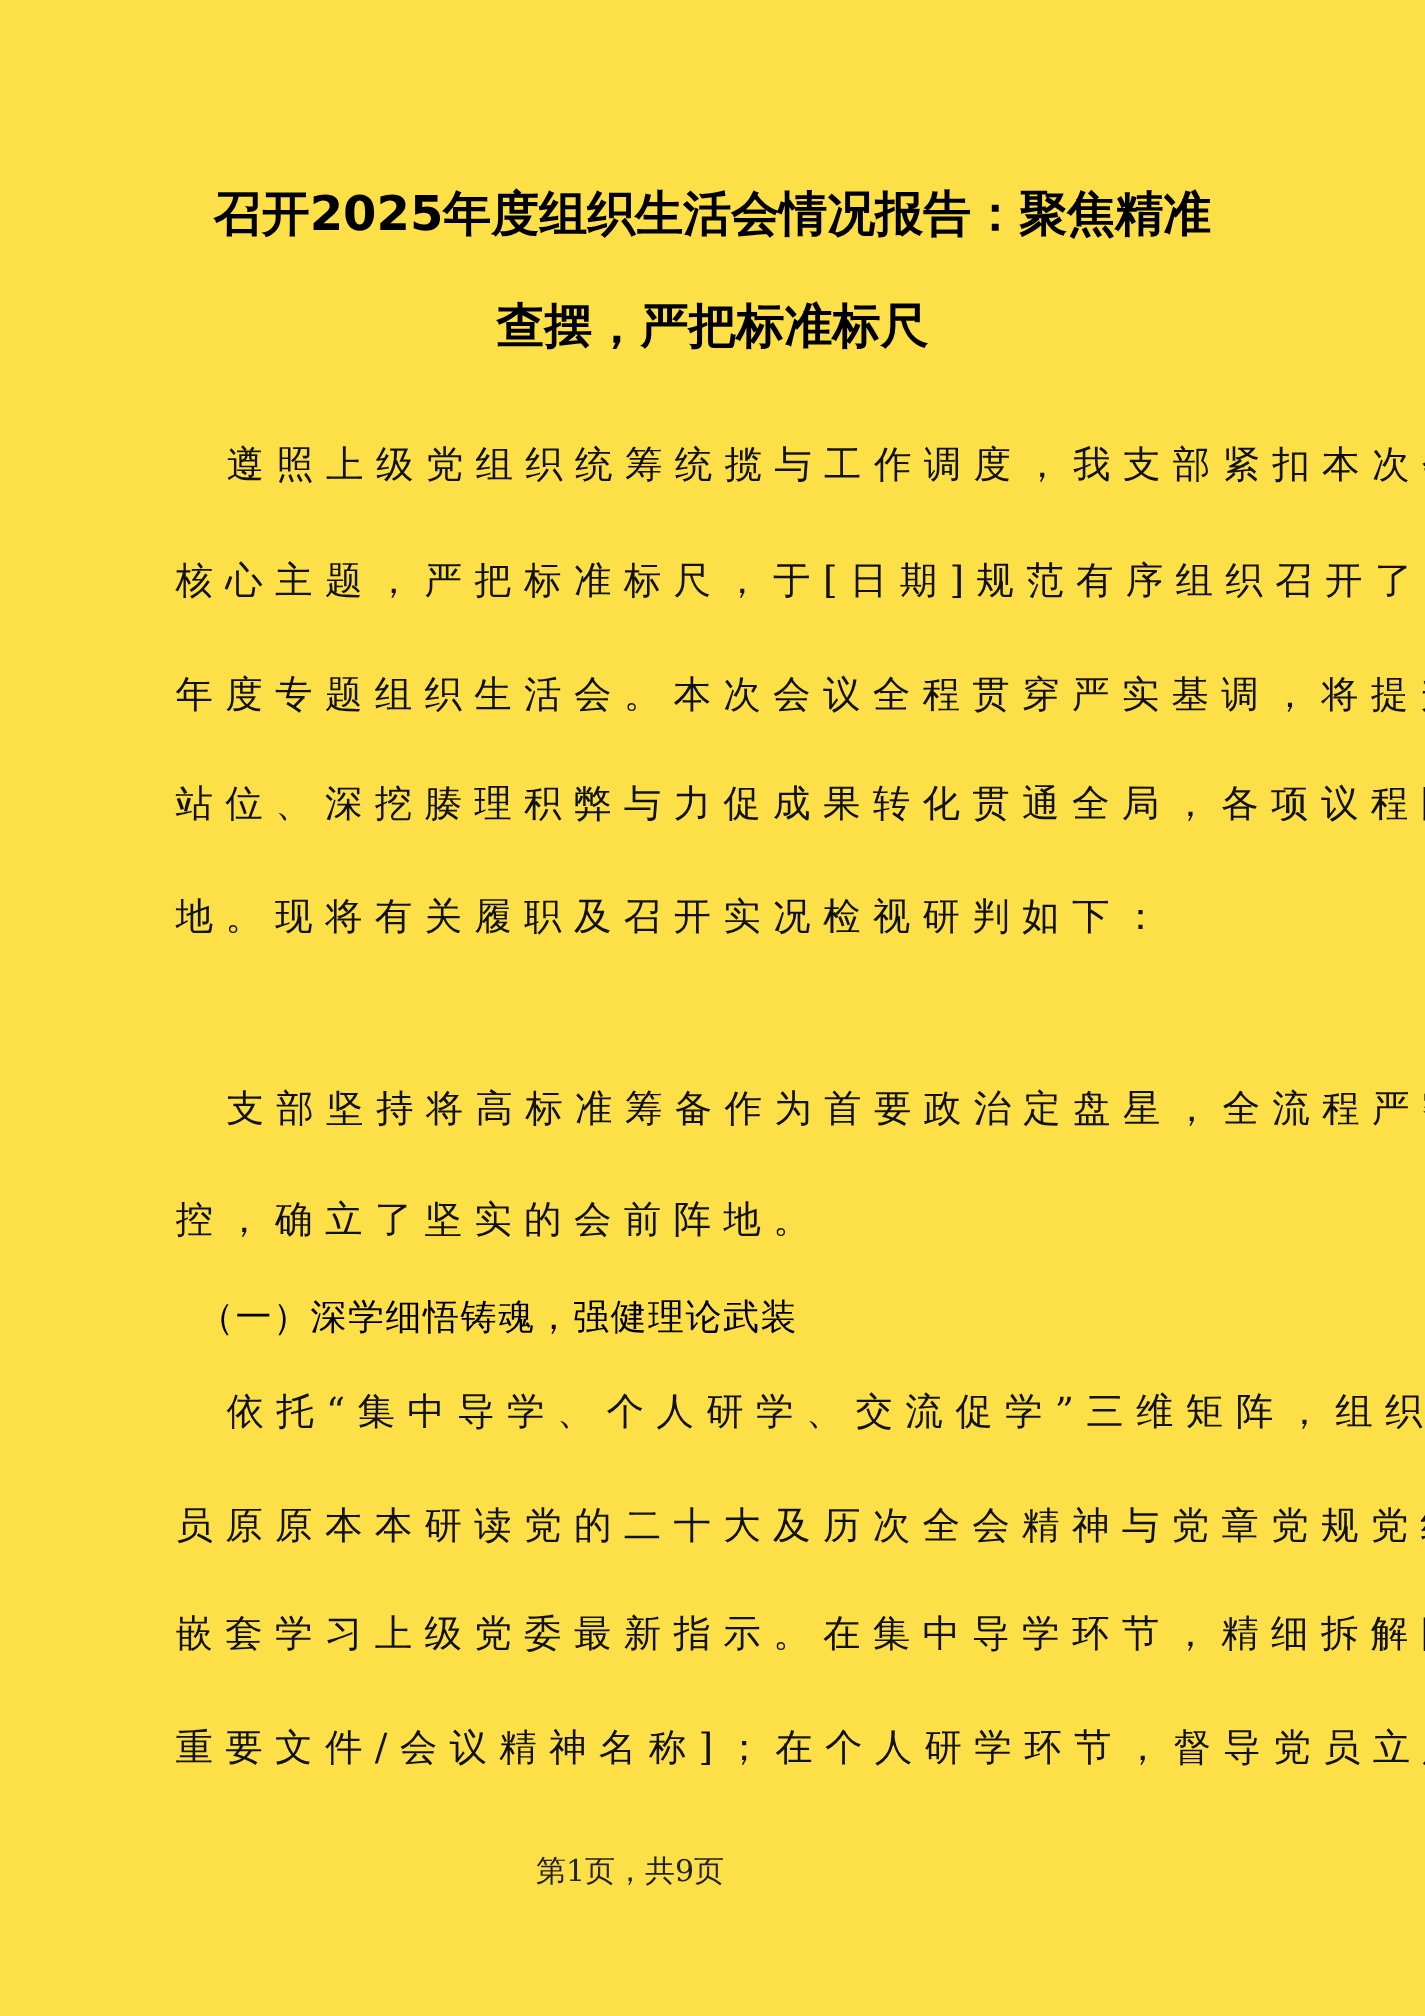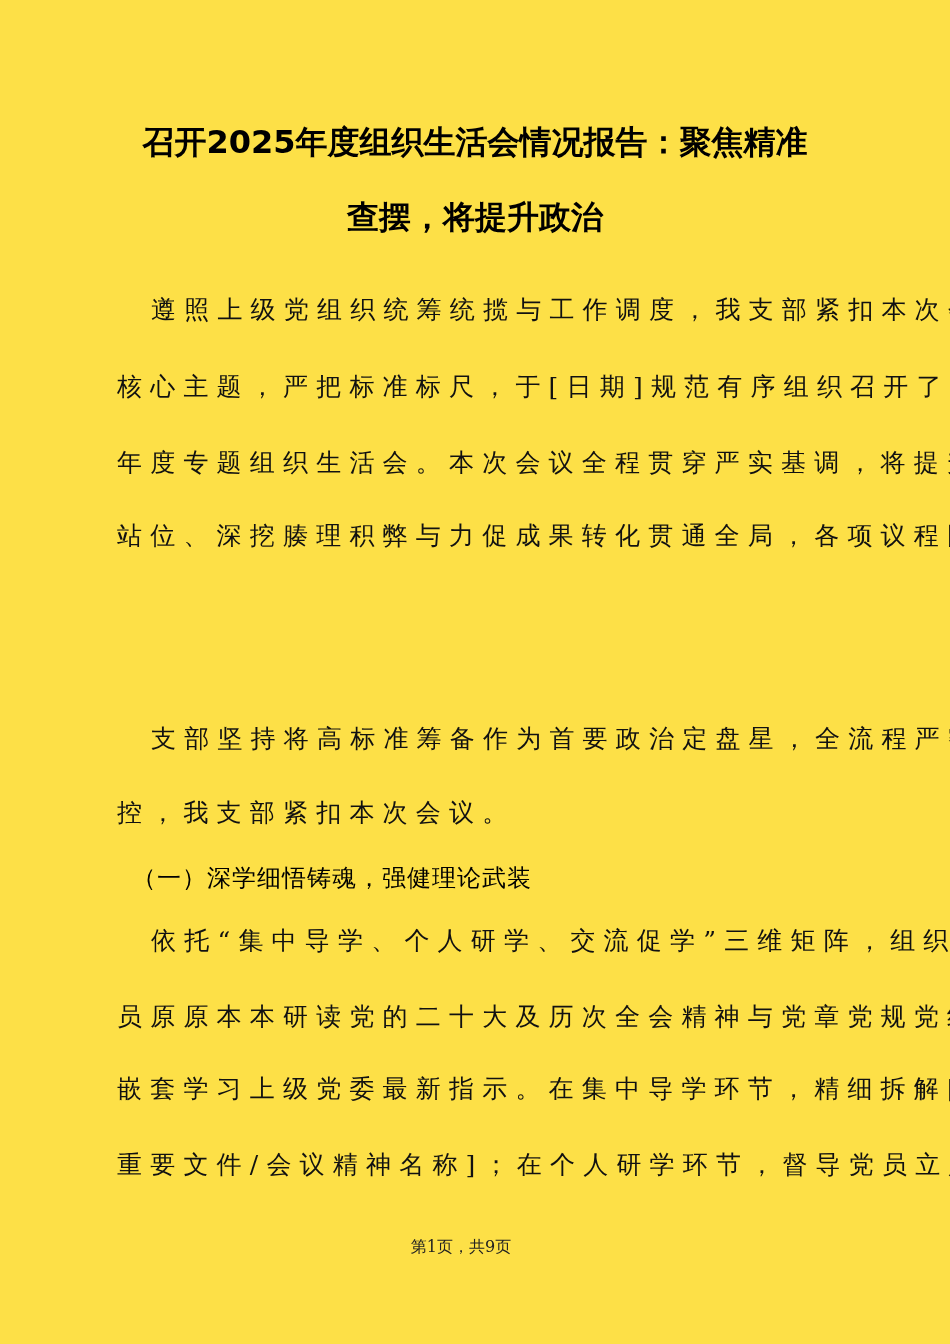--- a/index.html
+++ b/index.html
@@ -60,42 +60,42 @@
     .heading.h1 { left: 151px; font-weight: normal; -webkit-text-stroke: 0.4px #000; }
     .heading.h2 { left: 132px; font-weight: normal; }
 
     .footer {
       position: absolute;
       left: 0;
       width: 840px;
       top: 1236px;
       text-align: center;
       font-family: "DejaVu Serif", "Liberation Serif", serif;
-      font-size: 16px;
+      font-size: 20px;
       line-height: 22px;
       color: #222222;
-      padding-left: 41px;
     }
   </style>
 </head>
 <body>
 
 <div class="page">
 
   <div class="title l1">召开2025年度组织生活会情况报告：聚焦精准</div>
-  <div class="title l2">查摆，将提升政治</div>
+  <div class="title l2">查摆，严把标准标尺</div>
 
   <div class="line indent" style="top:293px;">遵照上级党组织统筹统揽与工作调度，我支部紧扣本次会议</div>
   <div class="line" style="top:370px;">核心主题，严把标准标尺，于[日期]规范有序组织召开了2025</div>
   <div class="line" style="top:446px;">年度专题组织生活会。本次会议全程贯穿严实基调，将提升政治</div>
   <div class="line" style="top:519px;">站位、深挖腠理积弊与力促成果转化贯通全局，各项议程圆满落</div>
+  <div class="line" style="top:594px;">地。现将有关履职及召开实况检视研判如下：</div>
 
 
   <div class="line indent" style="top:722px;">支部坚持将高标准筹备作为首要政治定盘星，全流程严密把</div>
-  <div class="line" style="top:796px;">控，我支部紧扣本次会议。</div>
+  <div class="line" style="top:796px;">控，确立了坚实的会前阵地。</div>
 
   <div class="heading h2" style="top:861px;">（一）深学细悟铸魂，强健理论武装</div>
 
   <div class="line indent" style="top:924px;">依托“集中导学、个人研学、交流促学”三维矩阵，组织全</div>
   <div class="line" style="top:1000px;">员原原本本研读党的二十大及历次全会精神与党章党规党纪，并</div>
   <div class="line" style="top:1072px;">嵌套学习上级党委最新指示。在集中导学环节，精细拆解[上级</div>
   <div class="line" style="top:1148px;">重要文件/会议精神名称]；在个人研学环节，督导党员立足本职</div>
 
   <div class="footer">第1页，共9页</div>
 

